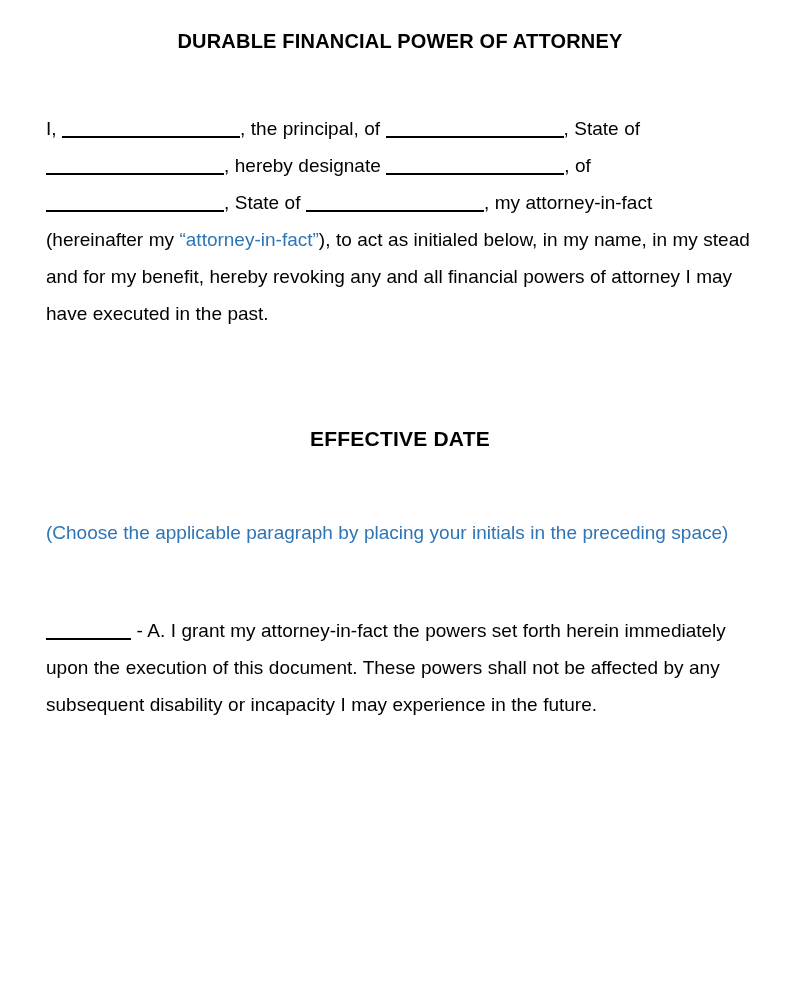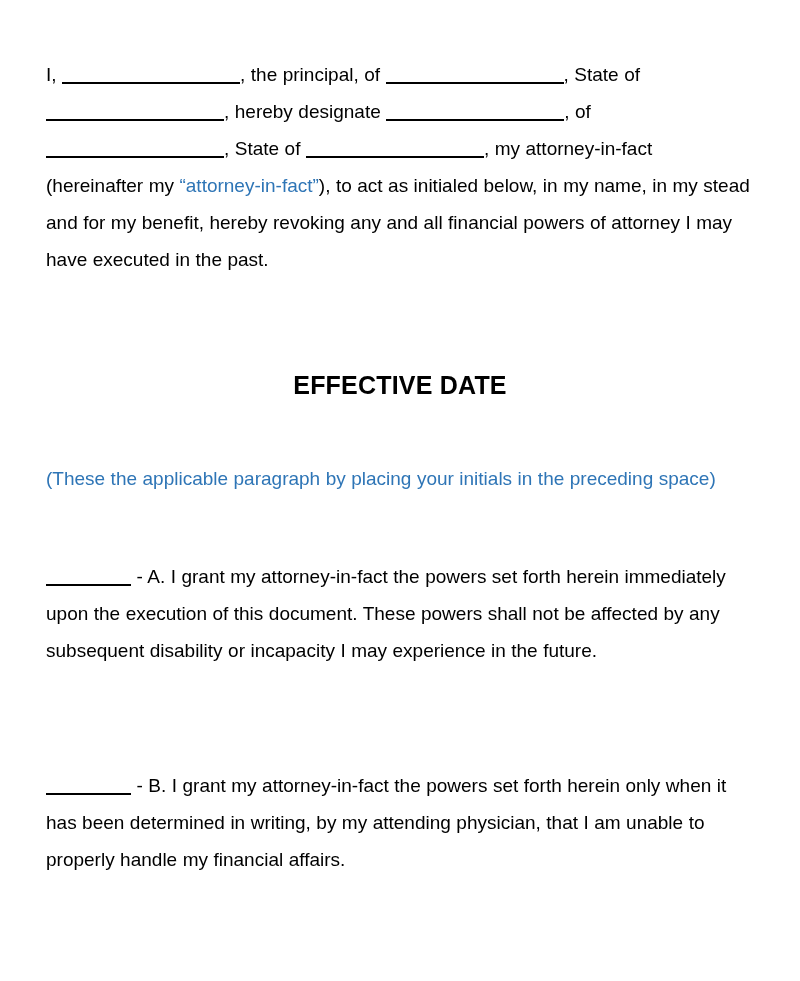--- a/index.html
+++ b/index.html
@@ -33,21 +33,21 @@
     font-weight: bold;
     letter-spacing: 0.2px;
     margin: 0;
     padding-top: 28px;
     padding-bottom: 0;
     line-height: 26px;
     color: #000000;
   }
   .section-heading {
     text-align: center;
-    font-size: 25px;
+    font-size: 21px;
     font-weight: bold;
     letter-spacing: 0.2px;
     margin: 0;
     line-height: 26px;
     color: #000000;
   }
   .para {
     font-size: 19px;
     line-height: 37px;
     margin: 12px;
@@ -77,38 +77,38 @@
   .sp-instr-a { height: 37px; }
   .sp-a-or { height: 37px; }
   .sp-or-b { height: 37px; }
 </style>
 </head>
 <body>
 
 <div class="page">
   <div class="doc">
 
+    <h1 class="doc-title">DURABLE FINANCIAL POWER OF ATTORNEY</h1>
 
     <div class="sp-title-body"></div>
 
     <p class="para"><span>I, </span><span class="blank blank-long"></span><span>, the principal, of </span><span class="blank blank-long"></span><span>, State of </span><span class="blank blank-long"></span><span>, hereby designate </span><span class="blank blank-long"></span><span>, of </span><span class="blank blank-long"></span><span>, State of </span><span class="blank blank-long"></span><span>, my attorney-in-fact (hereinafter my </span><span class="accent">“attorney-in-fact”</span><span>), to act as initialed below, in my name, in my stead and for my benefit, hereby revoking any and all financial powers of attorney I may have executed in the past.</span></p>
 
     <div class="sp-body-heading"></div>
 
     <h2 class="section-heading">EFFECTIVE DATE</h2>
 
     <div class="sp-heading-instr"></div>
 
-    <p class="para blue">(These the applicable paragraph by placing your initials in the preceding space)</p>
+    <p class="para blue">(Choose the applicable paragraph by placing your initials in the preceding space)</p>
 
     <div class="sp-instr-a"></div>
 
     <p class="para"><span class="blank blank-short"></span><span> </span><span>- A.</span> <span>I grant my attorney-in-fact the powers set forth herein immediately upon the execution of this document. These powers shall not be affected by any subsequent disability or incapacity I may experience in the future.</span></p>
 
     <div class="sp-a-or"></div>
 
 
     <div class="sp-or-b"></div>
 
-    <p class="para"><span class="blank blank-short"></span> <span>- B.</span> <span>I grant my attorney-in-fact the powers set forth herein only when it has been determined in writing, by my attending physician, that I am unable to properly handle my financial affairs.</span></p>
 
   </div>
 </div>
 
 </body></html>

